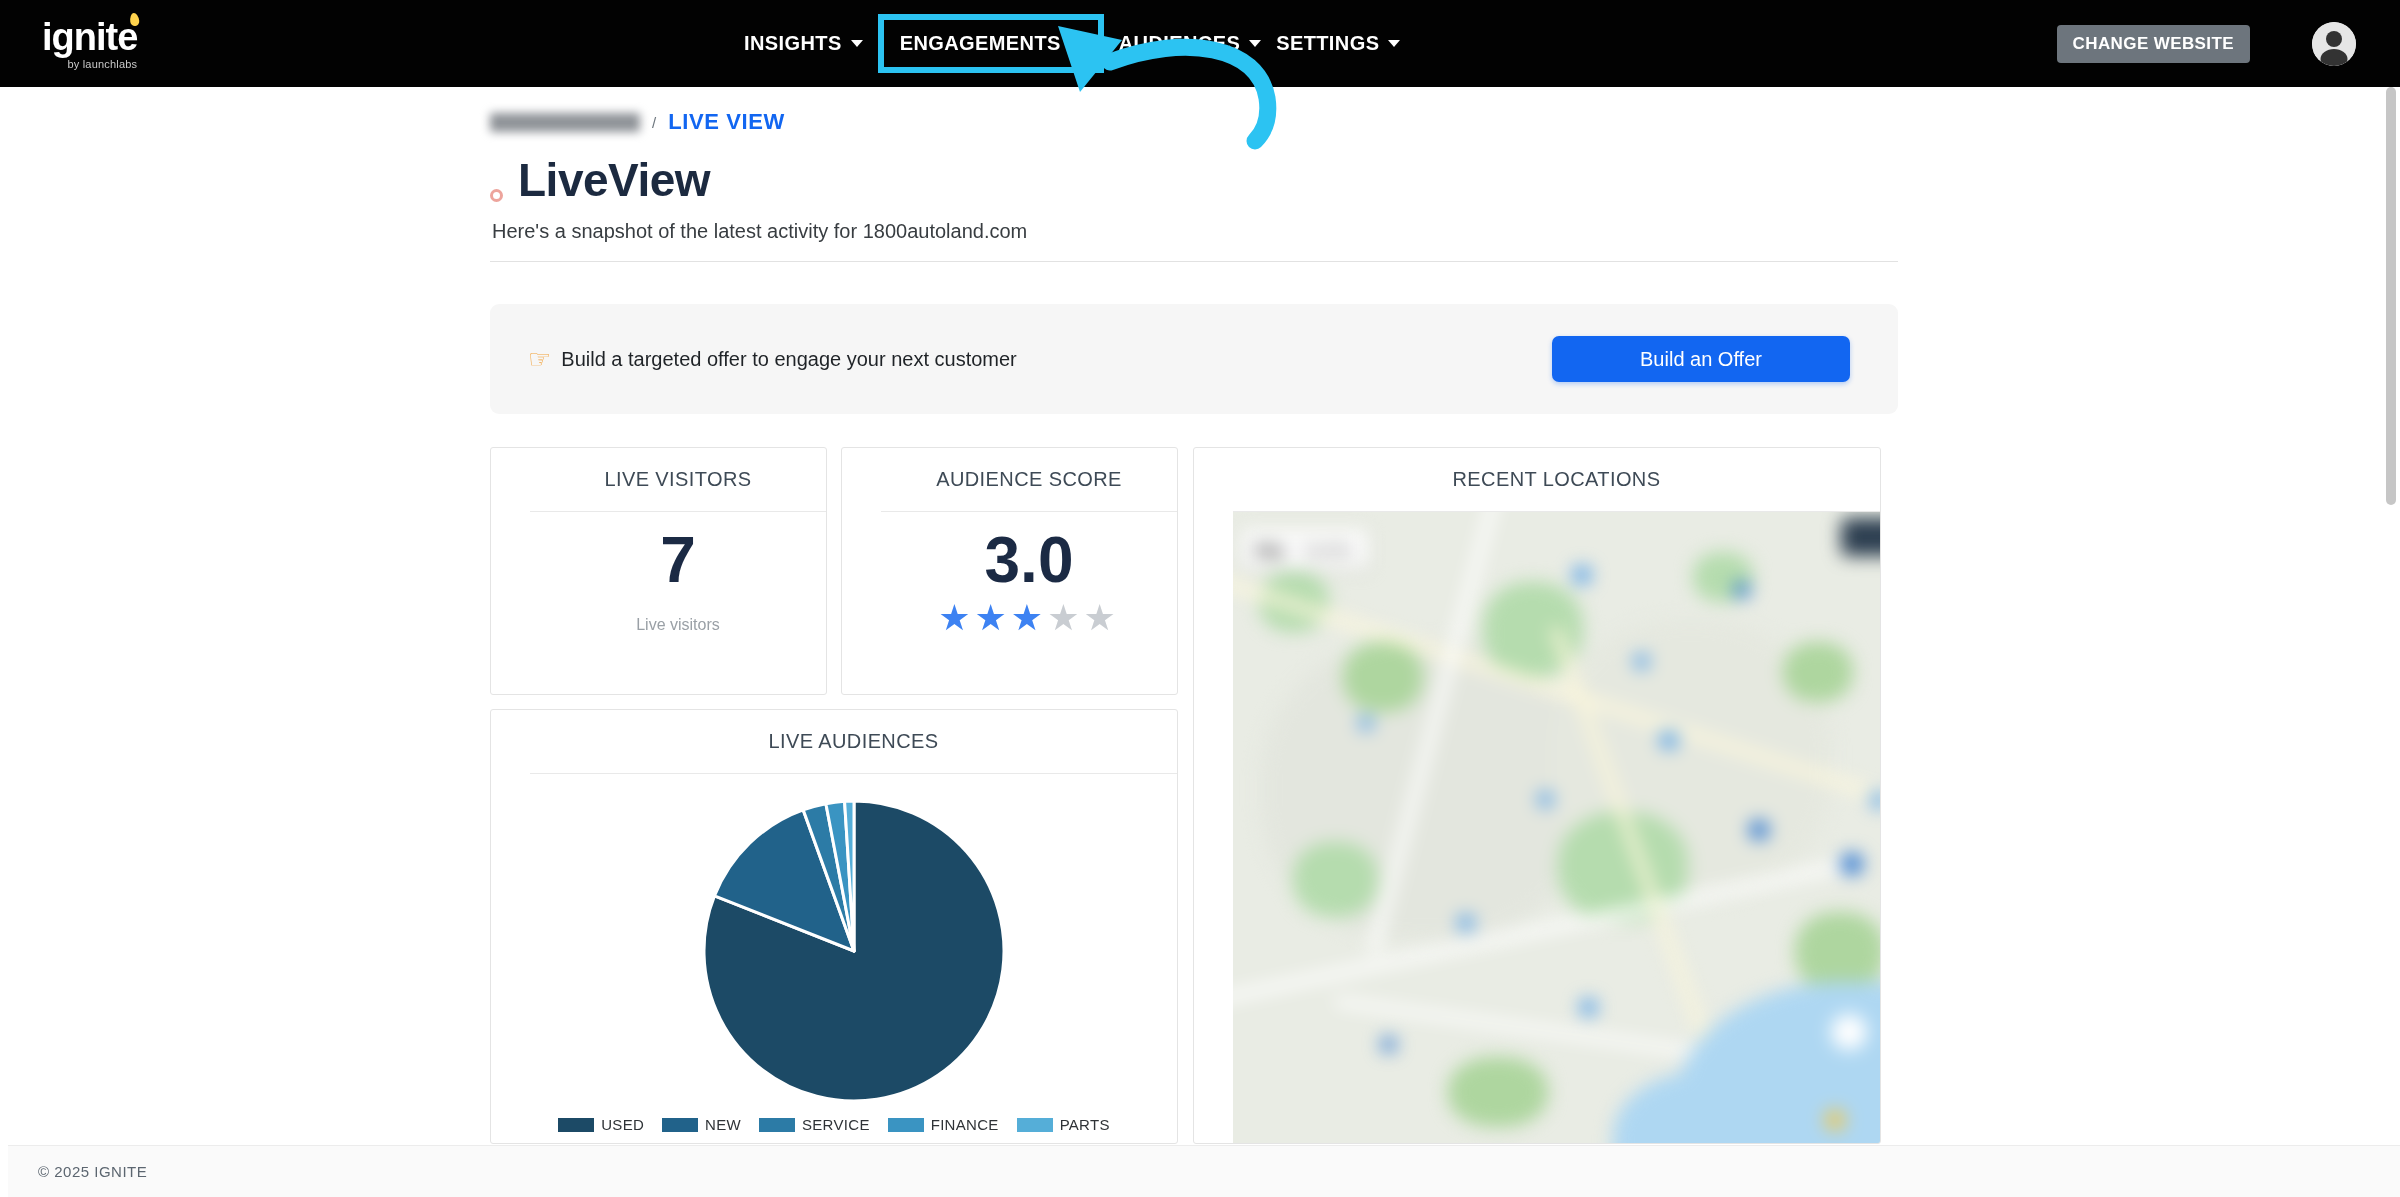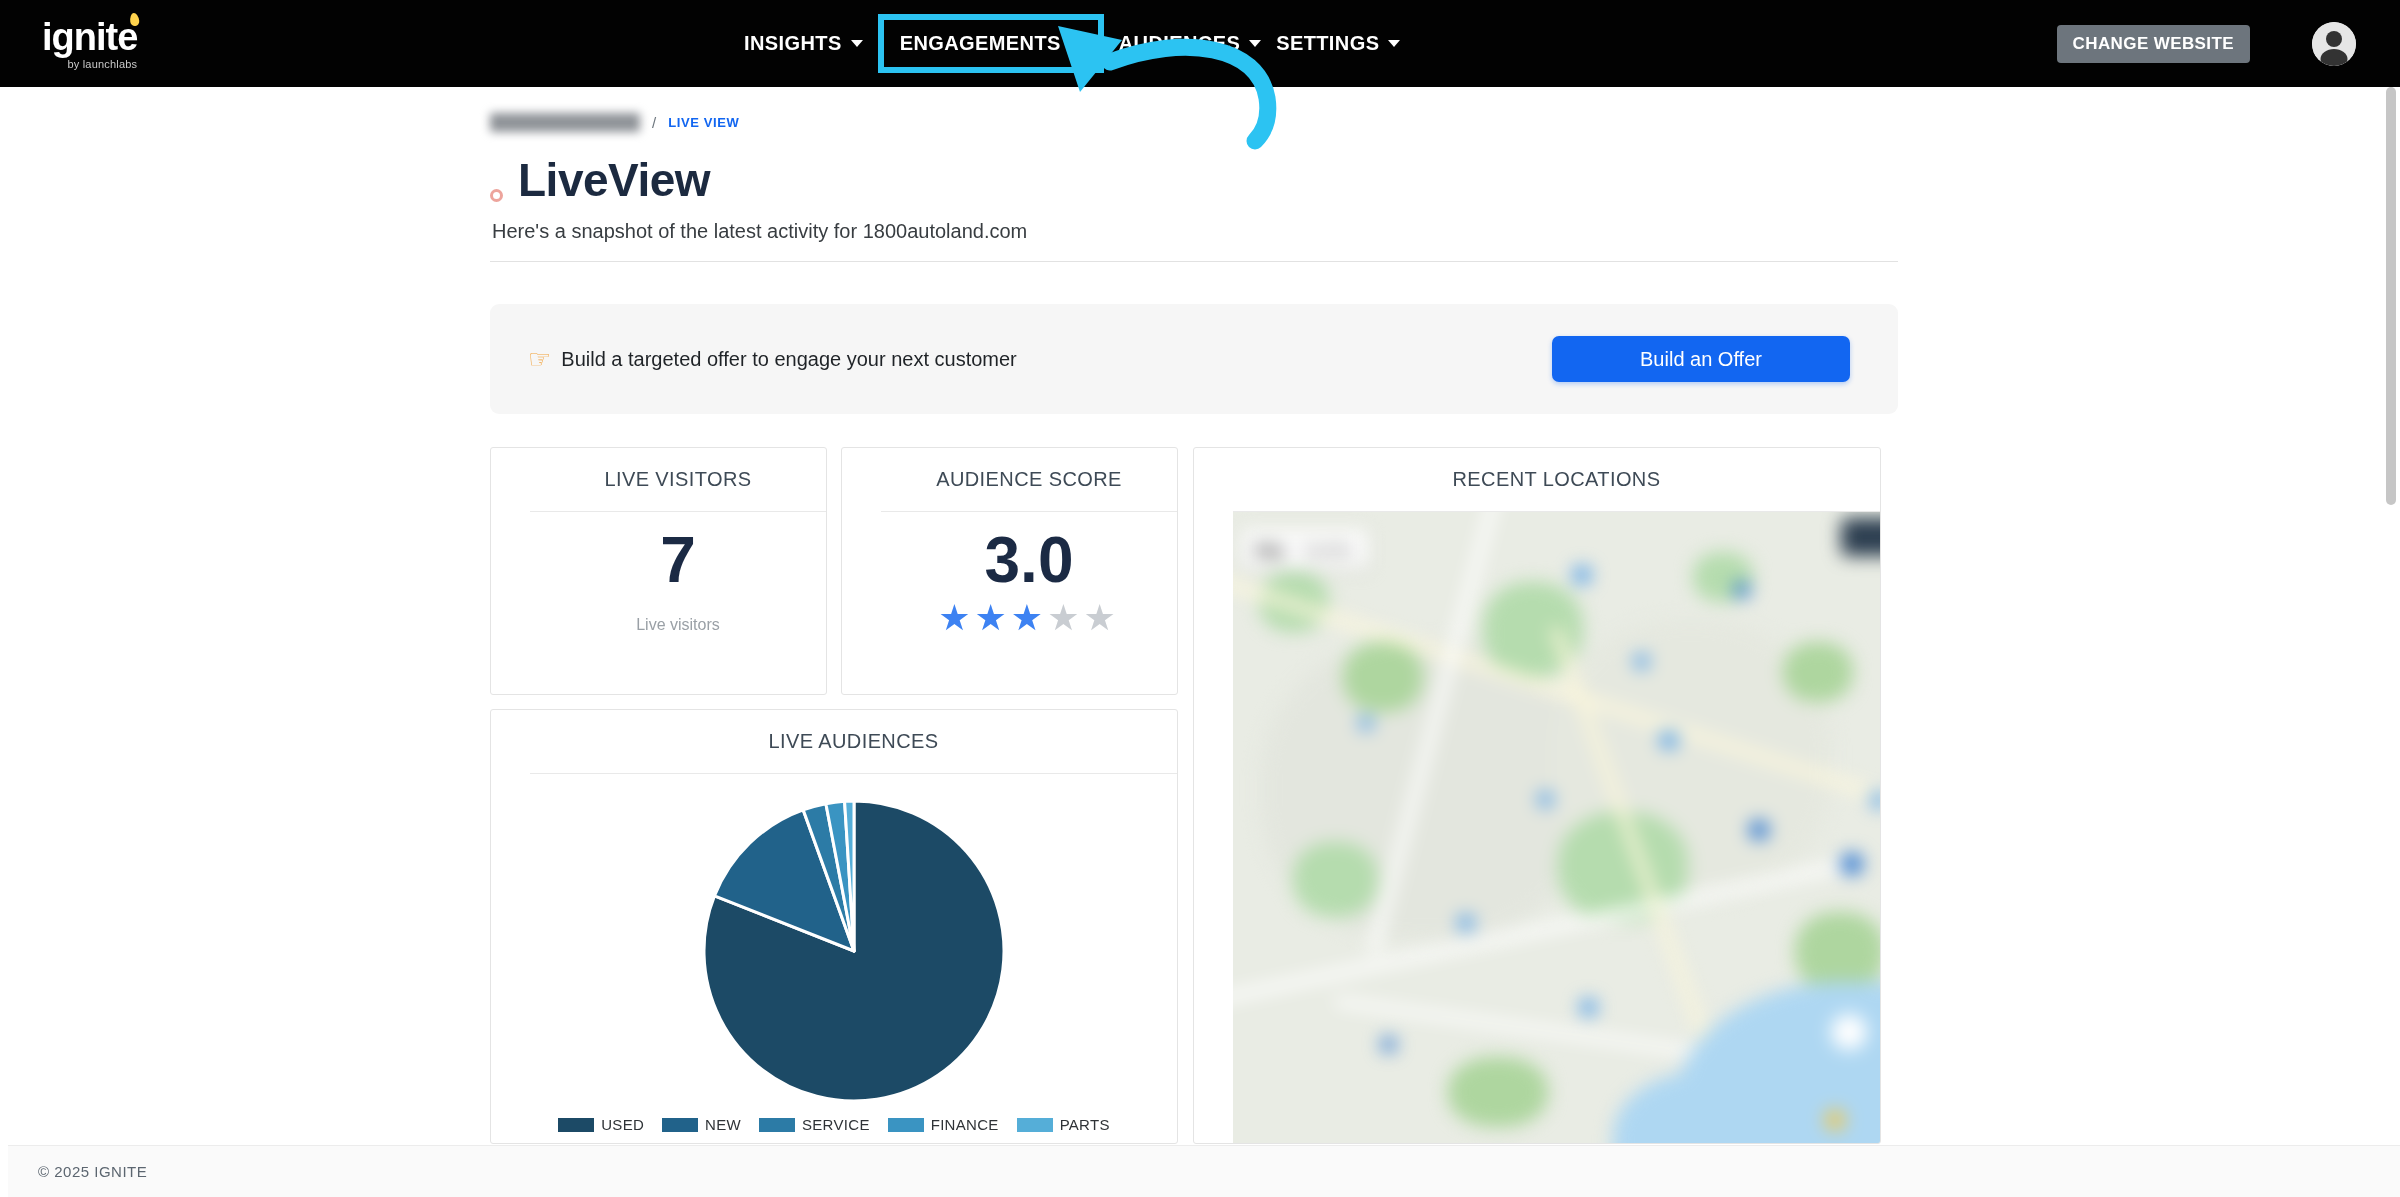--- a/index.html
+++ b/index.html
@@ -32,21 +32,21 @@
   
   .arrow-overlay { position:absolute; left:0; top:0; width:2400px; height:220px; z-index:20; pointer-events:none; }
   .arrow-shaft { stroke:var(--accent); stroke-width:17; fill:none; stroke-linecap:round; }
   .arrow-head { fill:var(--accent); }
 
   
   .container { width:1408px; margin-left:490px; padding-top:25px; }
   .breadcrumb { display:flex; align-items:center; gap:12px; height:20px; }
   .bc-redacted { width:150px; height:19px; background:#8f9398; border-radius:2px; filter:blur(5px); cursor:pointer; }
   .bc-sep { color:#6c757d; font-size:15px; }
-  .bc-current { color:var(--primary); font-size:13px; font-weight:700; letter-spacing:.6px; cursor:pointer; }
+  .bc-current { color:var(--primary); font-size:22px; font-weight:700; letter-spacing:.6px; cursor:pointer; }
 
   .page-title-row { margin-top:26px; display:flex; align-items:flex-end; gap:15px; }
   .live-dot { width:13px; height:13px; border:3px solid #eda49c; border-radius:50%; }
   h1.page-title { font-size:46px; line-height:44px; font-weight:700; color:#1c2a40; margin:0; letter-spacing:-.5px; }
   .subtitle { margin:18px 0 0 2px; font-size:20px; line-height:23px; color:#383d41; }
   .divider { margin:18px 0 0 0; border:none; border-top:1px solid #e2e2e2; width:100%; }
 
   .offer-banner { margin-top:42px; height:110px; background:#f6f6f6; border-radius:9px;
     display:flex; align-items:center; justify-content:space-between; padding:0 48px 0 38px; }
   .offer-text { font-size:20px; color:#1f2327; display:flex; align-items:center; }

